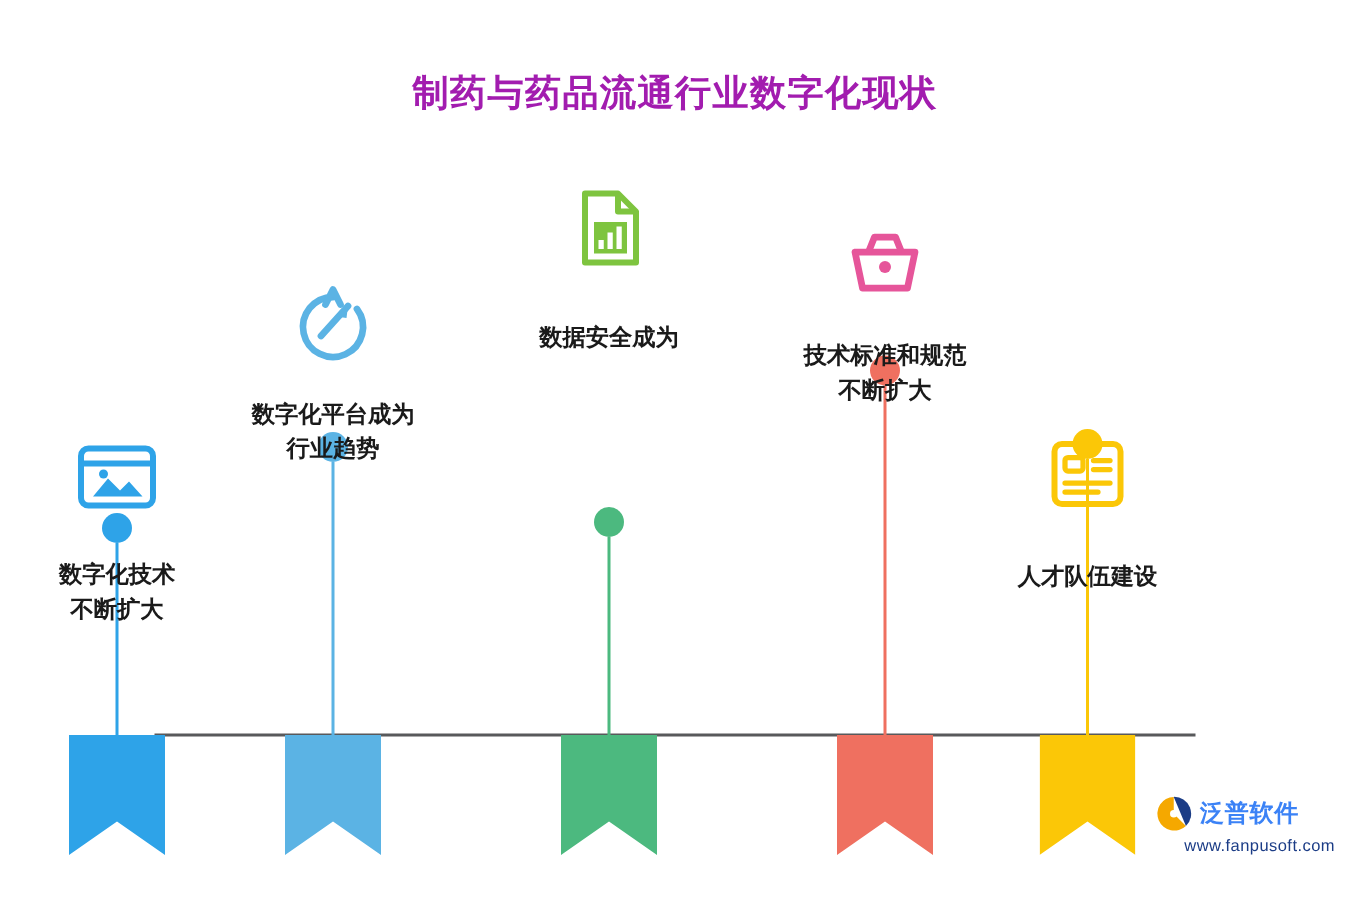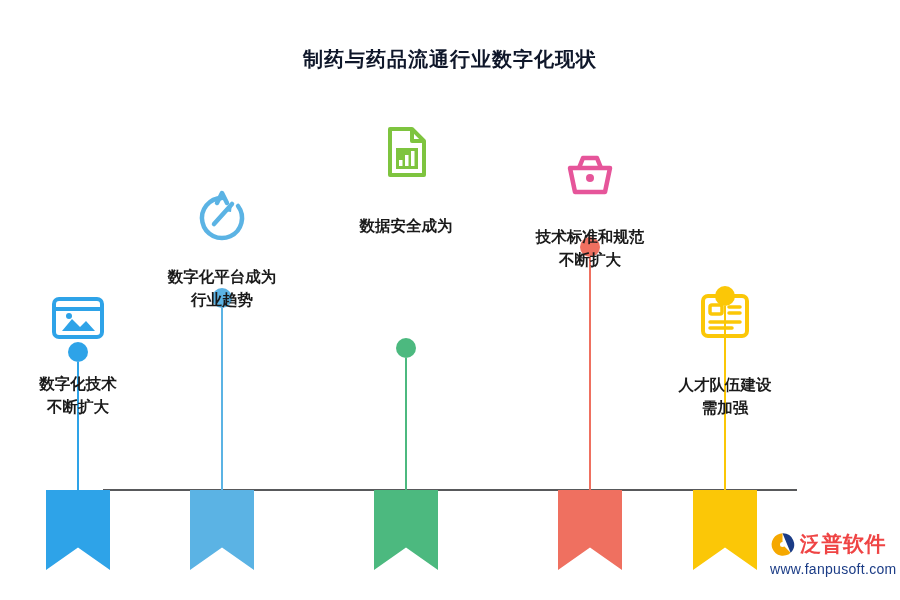--- a/index.html
+++ b/index.html
@@ -18,23 +18,23 @@
     width: 900px;
     height: 600px;
   }
   
   .title {
     position: absolute;
     top: 46px;
     left: 0;
     width: 900px;
     text-align: center;
-    font-size: 20px;
+    font-size: 24px;
     font-weight: bold;
-    color: #0f172a;
+    color: #a21caf;
     letter-spacing: 1px;
   }
   
   .baseline {
     position: absolute;
     left: 103px;
     top: 489px;
     width: 694px;
     height: 2px;
     background: #58595b;
@@ -102,28 +102,28 @@
   .logo-row {
     display: flex;
     align-items: center;
     gap: 5px;
   }
   .logo-mark {
     width: 25px;
     height: 25px;
   }
   .logo-text {
-    font-size: 21px;
+    font-size: 16px;
     font-weight: bold;
-    color: #ef4444;
+    color: #3b82f6;
     letter-spacing: 0.5px;
   }
   .logo-url {
     margin-top: 3px;
-    font-size: 14px;
+    font-size: 11px;
     color: #1b3c86;
     letter-spacing: 0.3px;
     text-align: right;
   }
 </style>
 </head>
 <body>
 
 <div id="stage">
 
@@ -219,21 +219,20 @@
         <line x1="32" y1="19" x2="43" y2="19" stroke="#fbc707" stroke-width="3.5" stroke-linecap="round"></line>
         <line x1="32" y1="25" x2="43" y2="25" stroke="#fbc707" stroke-width="3.5" stroke-linecap="round"></line>
         <line x1="13" y1="34" x2="43" y2="34" stroke="#fbc707" stroke-width="3.5" stroke-linecap="round"></line>
         <line x1="13" y1="40" x2="35" y2="40" stroke="#fbc707" stroke-width="3.5" stroke-linecap="round"></line>
       </svg>
     </div>
     <div class="dot" style="top: 286px; background: rgb(251, 199, 7);"></div>
     <div class="stem" style="top: 306px; height: 184px; background: rgb(251, 199, 7);"></div>
     <div class="label" style="top: 373px;">
       <div>人才队伍建设</div>
-      <div>需加强</div>
     </div>
     <div class="ribbon">
         <div class="body" style="background: rgb(251, 199, 7);"></div>
       </div>
   </div>
 
   <div class="logo">
     <div class="logo-row">
       <svg class="logo-mark" viewBox="0 0 40 40">
         <path d="M20 2 A18 18 0 1 0 33 33 L20 20 Z" fill="#f5a800"></path>

